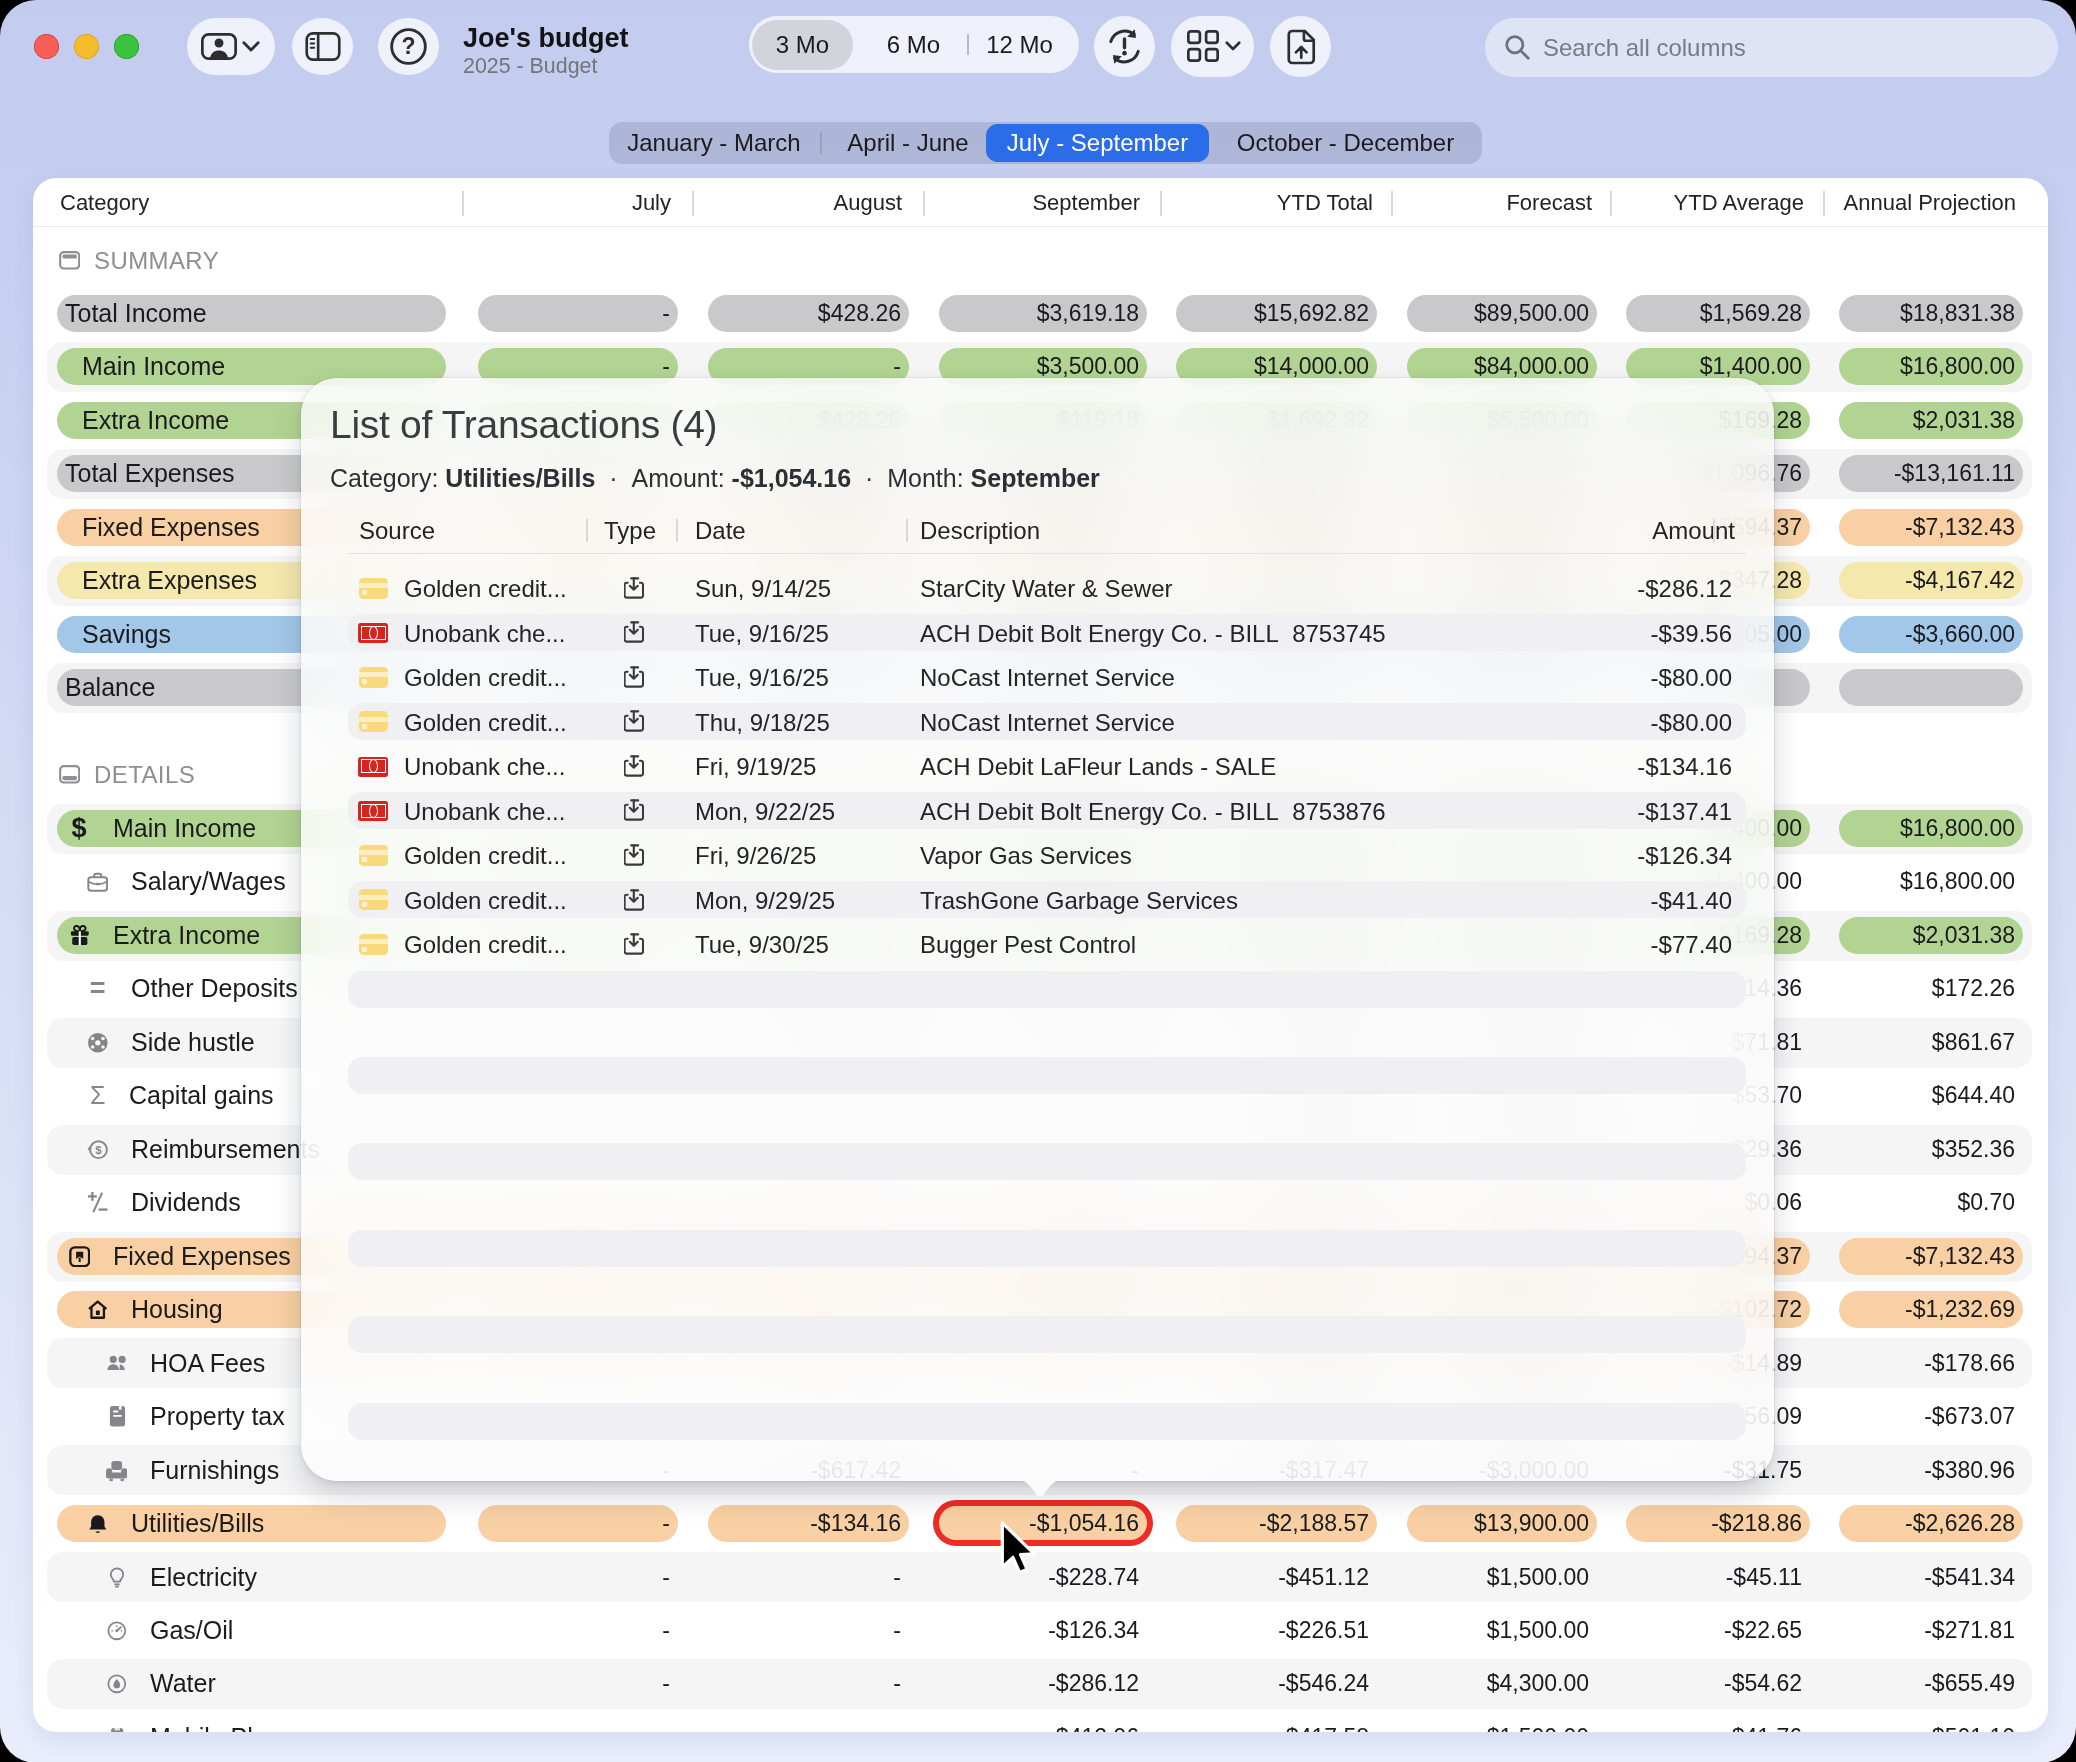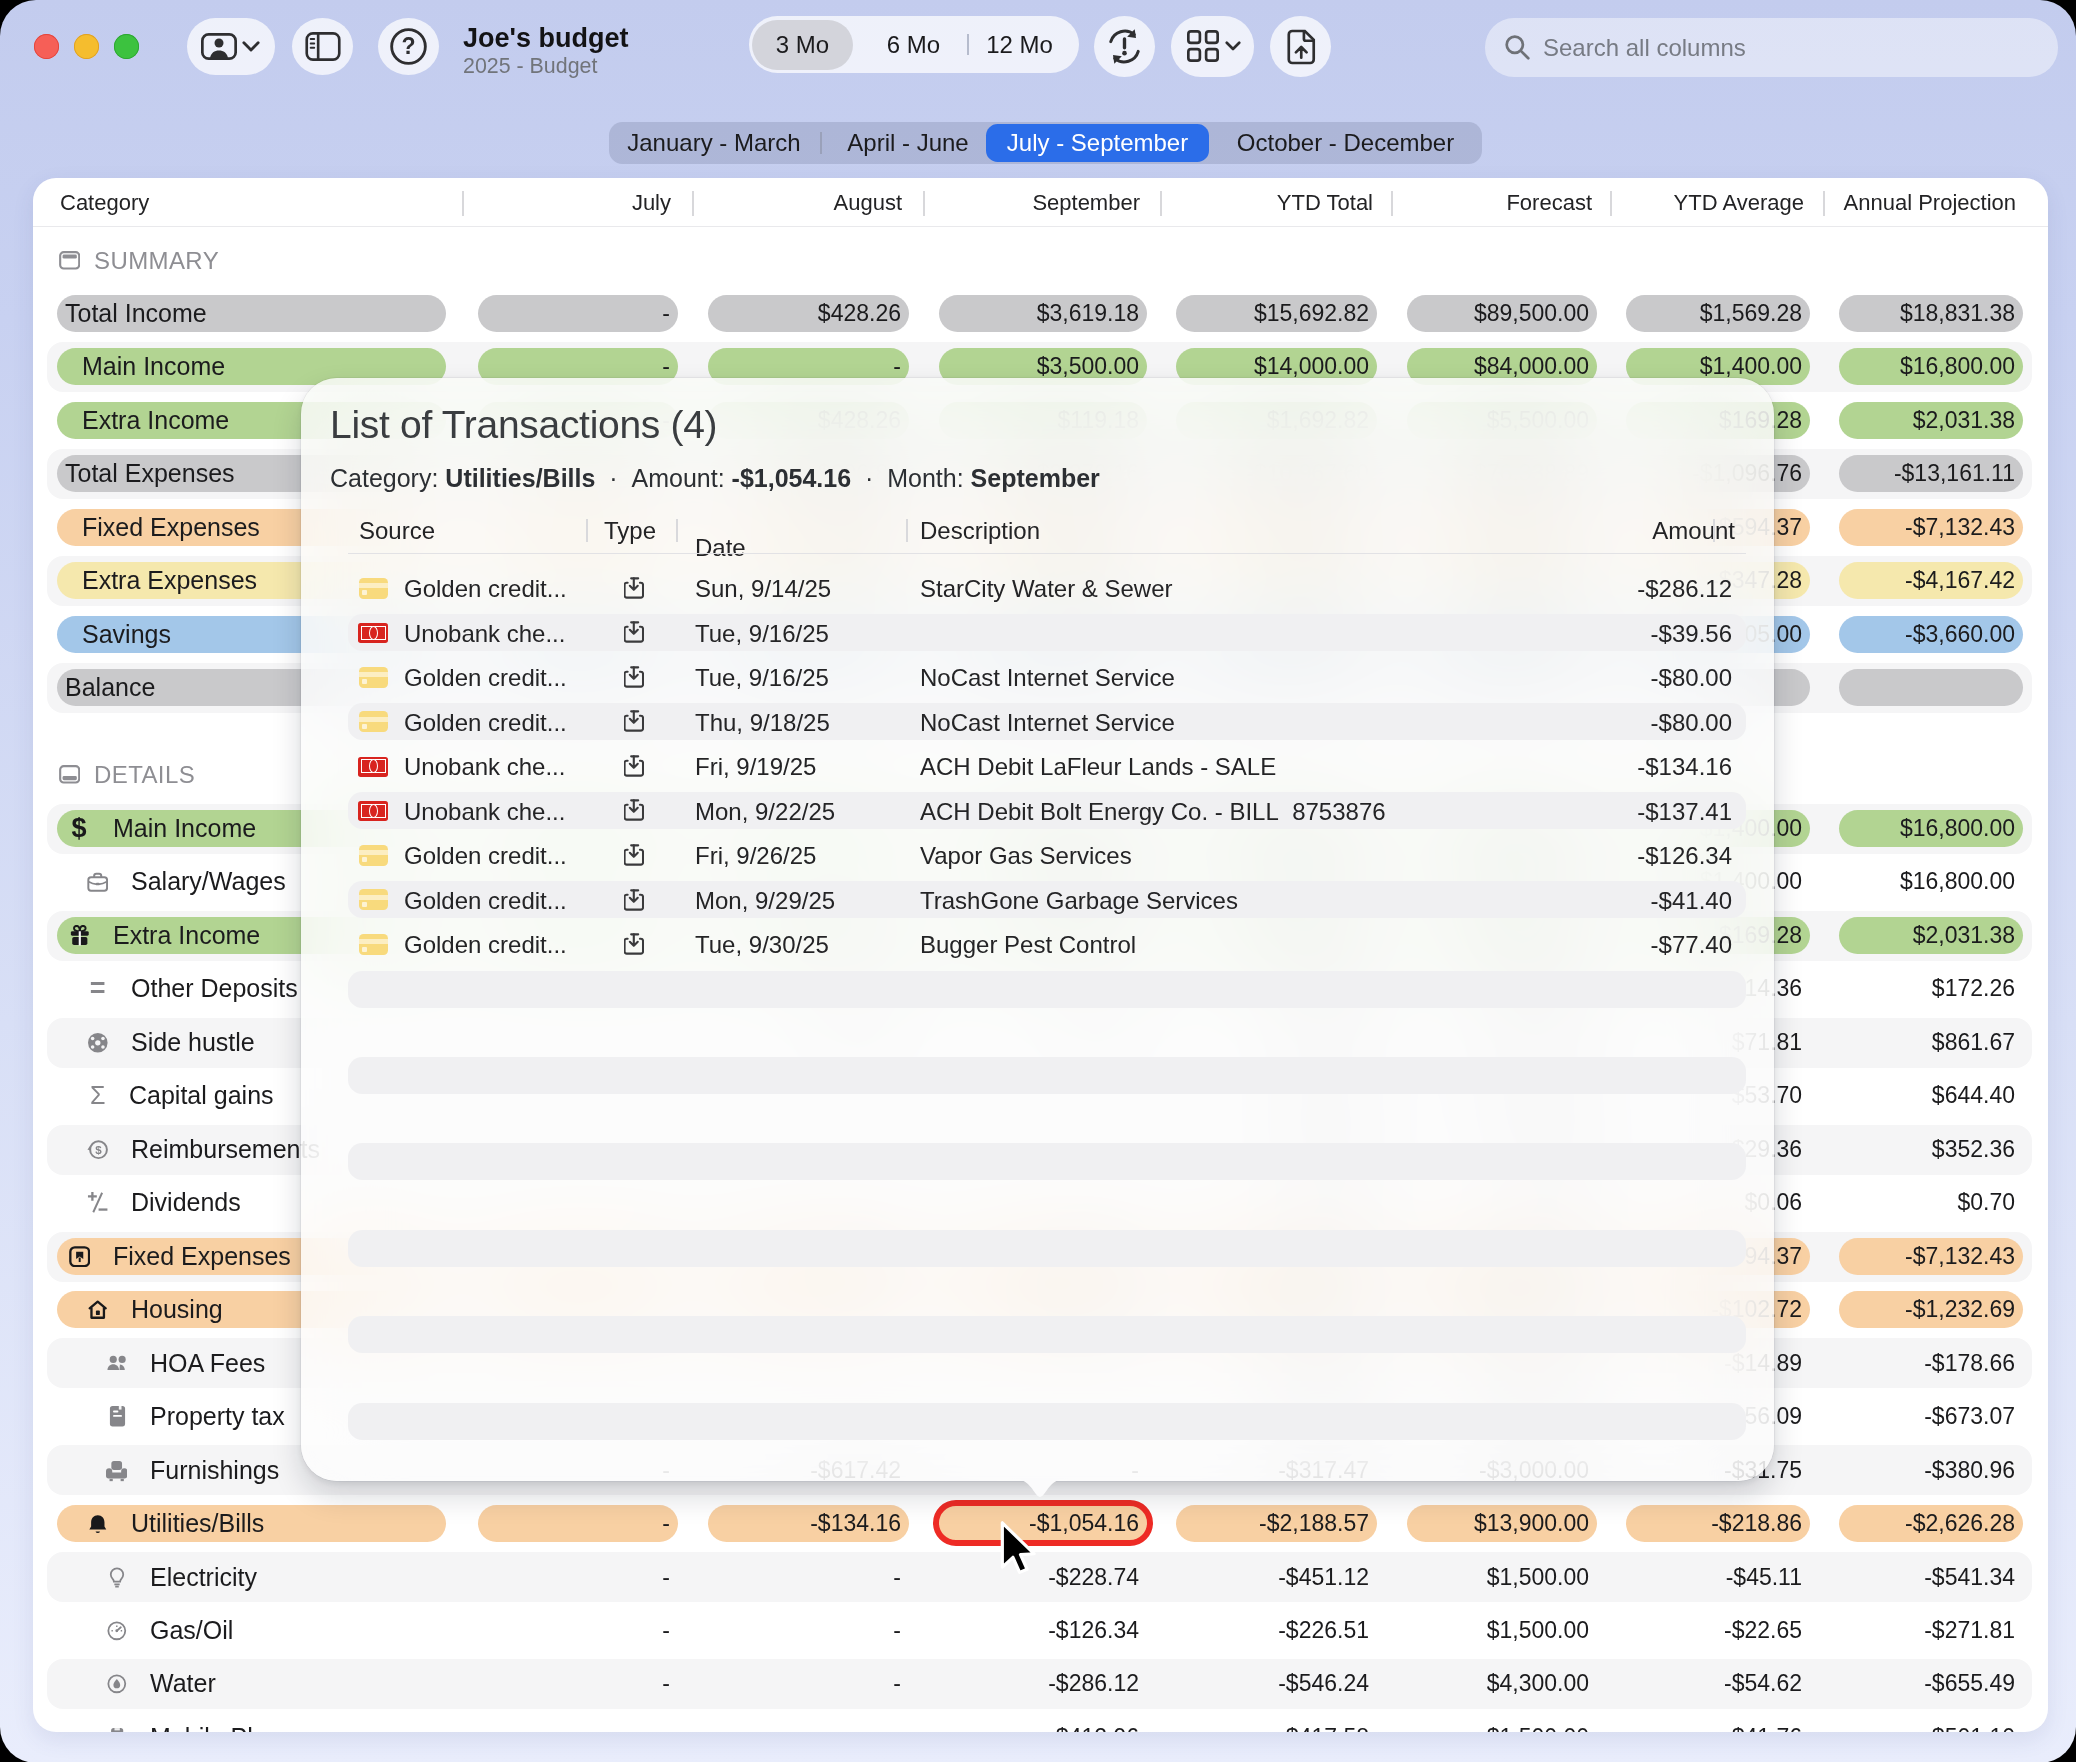--- a/index.html
+++ b/index.html
@@ -521,21 +521,21 @@
 <div class="vt" style="left:1626px;top:1719px;width:176px">-$41.76</div>
 <div class="vt" style="left:1839px;top:1719px;width:176px">-$501.10</div>
 </div>
 </div>
 <div style="position:absolute;left:301px;top:378px;width:1473px;height:1103px;border-radius:36px;background:rgba(252,252,253,.79);backdrop-filter:blur(45px) saturate(1.08);box-shadow:0 14.3px 30px rgba(15,20,35,.16),0 2.7px 7.1px rgba(15,20,35,.08),0 0 0 0.9px rgba(60,60,70,.05);"></div>
 <div id="modal" style="position:absolute;left:301px;top:378px;width:1473px;height:1103px;">
 <div style="position:absolute;left:29px;top:25px;font-size:39px;letter-spacing:-0.3px;color:#3a3d40">List of Transactions (4)</div>
 <div style="position:absolute;left:29px;top:86px;font-size:25px;color:#2c2f33">Category: <b>Utilities/Bills</b>&nbsp;&nbsp;·&nbsp;&nbsp;Amount: <b>-$1,054.16</b>&nbsp;&nbsp;·&nbsp;&nbsp;Month: <b>September</b></div>
 <div class="mhd" style="left:58px;top:135px">Source</div>
 <div class="mhd" style="left:303px;top:135px">Type</div>
-<div class="mhd" style="left:394px;top:152px">Date</div>
+<div class="mhd" style="left:394px;top:135px">Date</div>
 <div class="mhd" style="left:619px;top:135px">Description</div>
 <div class="mhd" style="left:1167px;top:135px;width:267px;text-align:right">Amount</div>
 <div class="msep" style="left:285px;top:141px"></div>
 <div class="msep" style="left:375px;top:141px"></div>
 <div class="msep" style="left:605px;top:141px"></div>
 <div class="msep" style="left:1412px;top:141px"></div>
 <div style="position:absolute;left:47px;top:175px;width:1398px;height:0.9px;background:#e2e2e5"></div>
 <div style="position:absolute;left:58px;top:200px;width:28.5px;height:20.5px;border-radius:4.5px;background:#f8da7d"></div>
       <div style="position:absolute;left:58px;top:205px;width:28.5px;height:4.5px;background:#fceec2"></div>
       <div style="position:absolute;left:61px;top:212px;width:5.3px;height:4.5px;border-radius:0.9px;background:#fdf3d4"></div>
@@ -550,20 +550,21 @@
 <div class="mzr" style="left:47px;top:236px"></div>
 <div style="position:absolute;left:57px;top:245px;width:30px;height:19.6px;border-radius:2.7px;background:#d8241f"></div>
       <div style="position:absolute;left:60px;top:248px;width:25px;height:14.3px;border:1.8px solid #fff;box-sizing:border-box"></div>
       <div style="position:absolute;left:68px;top:248px;width:9px;height:14.3px;border-radius:50%;border:1.8px solid #fff;box-sizing:border-box;background:#d8241f"></div>
 <div class="mct" style="left:103px;top:233px">Unobank che...</div>
 <svg style="position:absolute;left:323px;top:243px" width="19.6" height="22" viewBox="0 0 22 25">
         <path d="M8 1.5h8M4 6.5H3a2.5 2.5 0 0 0-2.5 2.5v12A2.5 2.5 0 0 0 3 23.5h16a2.5 2.5 0 0 0 2.5-2.5V9A2.5 2.5 0 0 0 19 6.5h-1" fill="none" stroke="#3a3a3c" stroke-width="2.4" stroke-linecap="round"></path>
         <path d="M11 1.5v13M11 14.5l-4.5-4.5M11 14.5l4.5-4.5" fill="none" stroke="#3a3a3c" stroke-width="2.4" stroke-linecap="round" stroke-linejoin="round"></path>
       </svg>
 <div class="mct" style="left:394px;top:233px">Tue, 9/16/25</div>
+<div class="mct" style="left:619px;top:233px">ACH Debit Bolt Energy Co. - BILL&nbsp; 8753745</div>
 <div class="mvt" style="left:1164px;top:233px;width:267px">-$39.56</div>
 <div style="position:absolute;left:58px;top:289px;width:28.5px;height:20.5px;border-radius:4.5px;background:#f8da7d"></div>
       <div style="position:absolute;left:58px;top:294px;width:28.5px;height:4.5px;background:#fceec2"></div>
       <div style="position:absolute;left:61px;top:301px;width:5.3px;height:4.5px;border-radius:0.9px;background:#fdf3d4"></div>
 <div class="mct" style="left:103px;top:277px">Golden credit...</div>
 <svg style="position:absolute;left:323px;top:288px" width="19.6" height="22" viewBox="0 0 22 25">
         <path d="M8 1.5h8M4 6.5H3a2.5 2.5 0 0 0-2.5 2.5v12A2.5 2.5 0 0 0 3 23.5h16a2.5 2.5 0 0 0 2.5-2.5V9A2.5 2.5 0 0 0 19 6.5h-1" fill="none" stroke="#3a3a3c" stroke-width="2.4" stroke-linecap="round"></path>
         <path d="M11 1.5v13M11 14.5l-4.5-4.5M11 14.5l4.5-4.5" fill="none" stroke="#3a3a3c" stroke-width="2.4" stroke-linecap="round" stroke-linejoin="round"></path>
       </svg>
 <div class="mct" style="left:394px;top:277px">Tue, 9/16/25</div>

